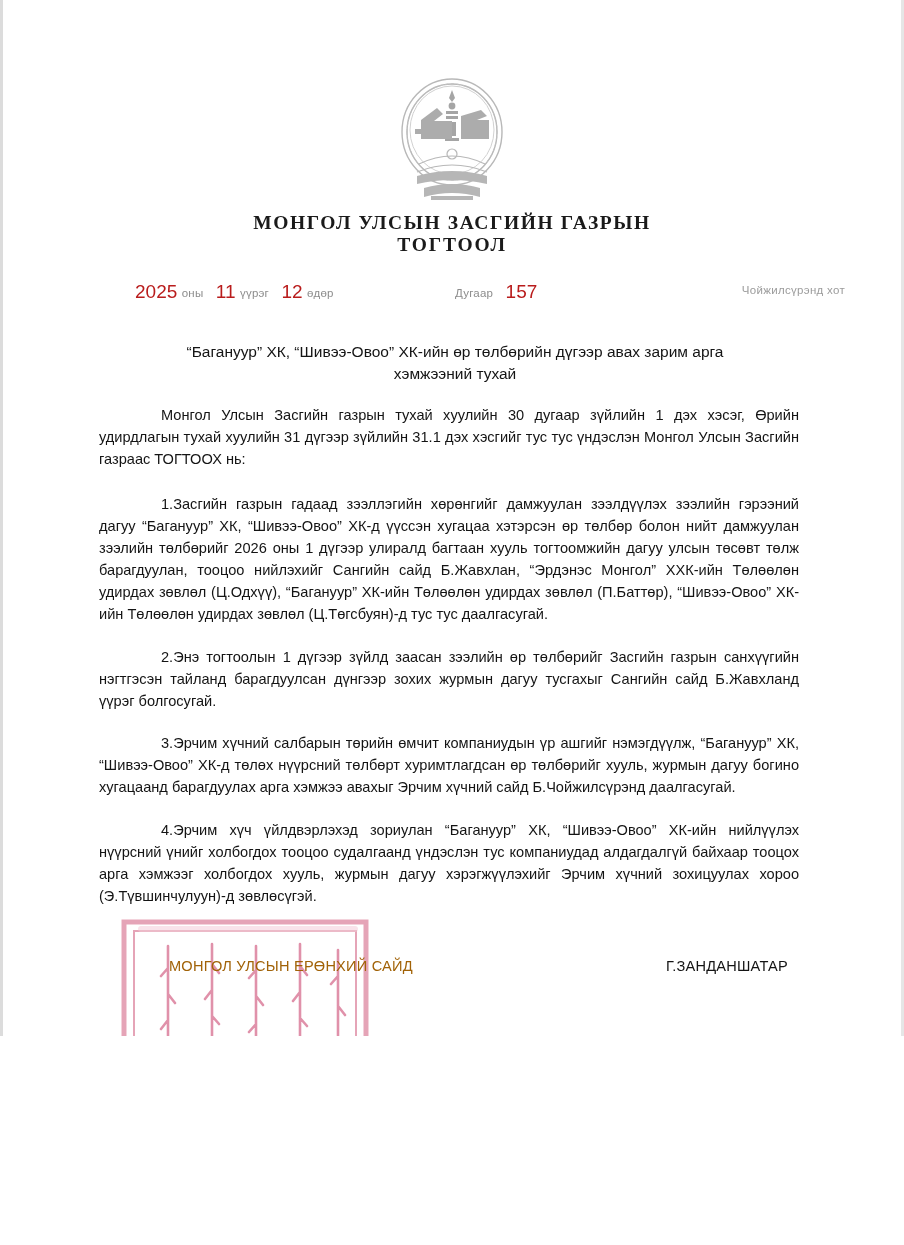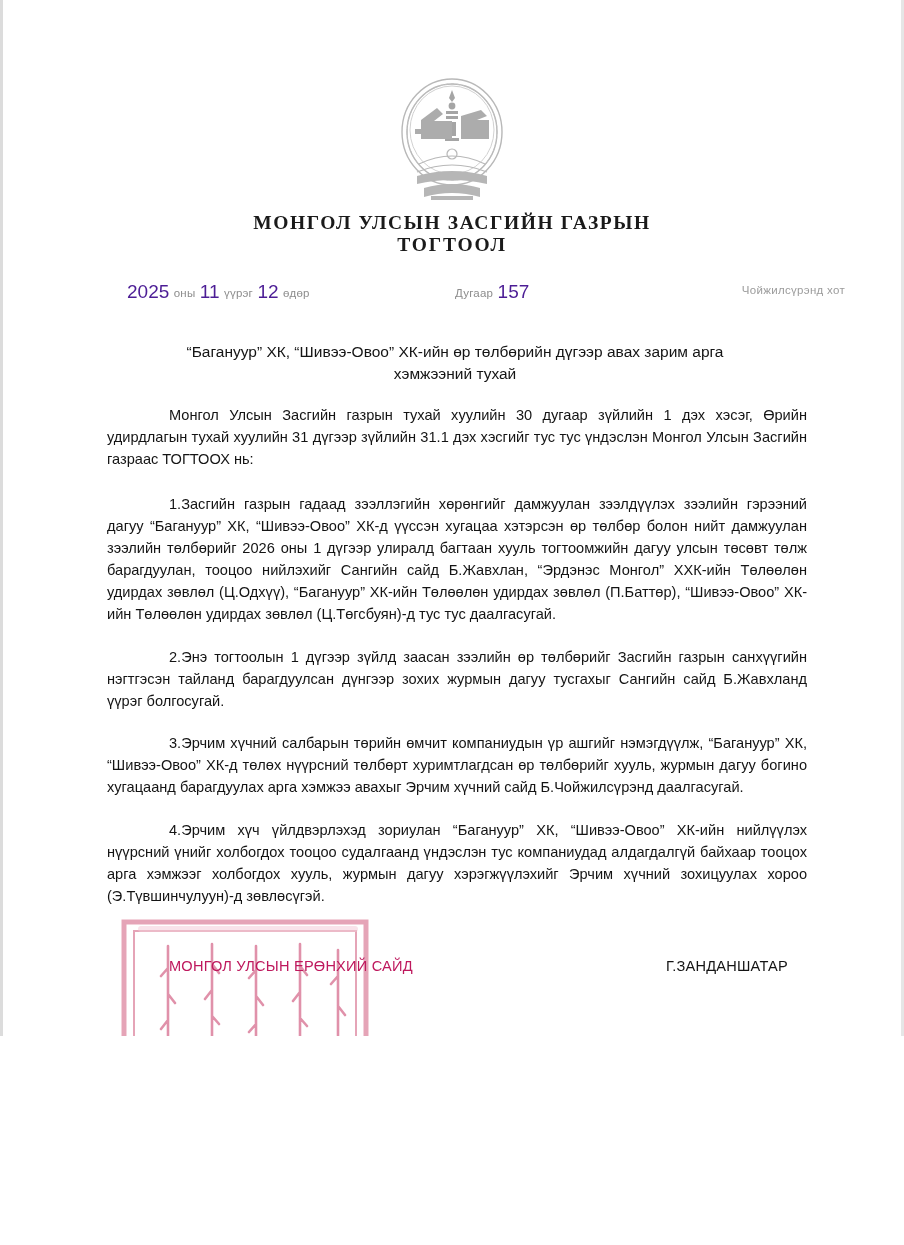--- a/index.html
+++ b/index.html
@@ -81,22 +81,23 @@
     right: 62px;
     top: 3px;
     white-space: nowrap;
     font-size: 11.5px;
     color: #9b9b9b;
     letter-spacing: .3px;
   }
   .big {
     font-size: 19px;
     font-weight: 400;
-    color: #4c1d95;
+    color: #b91c1c;
     vertical-align: -1px;
+    margin-left: 8px;
   }
   .small {
     font-size: 11.5px;
     color: #8c8c8c;
     letter-spacing: .2px;
   }
 
   
   .doc-title {
     position: absolute;
@@ -106,21 +107,21 @@
     text-align: center;
     font-size: 15.5px;
     line-height: 1.45;
     color: #141414;
   }
 
   
   .body-block {
     position: absolute;
     top: 404px;
-    left: 104px;
+    left: 96px;
     width: 700px;
   }
   .para {
     font-size: 14.6px;
     line-height: 1.52;
     color: #141414;
     text-align: justify;
     text-indent: 62px;
     margin: 0 0 17px 0;
     text-justify: inter-word;
@@ -140,21 +141,21 @@
   }
   .sig-row {
     position: relative;
     height: 84px;
   }
   .sig-role {
     position: absolute;
     left: 0;
     top: 0;
     font-size: 14.6px;
-    color: #be185d;
+    color: #a16207;
     letter-spacing: .2px;
     white-space: nowrap;
   }
   .sig-name {
     position: absolute;
     left: 497px;
     top: 0;
     font-size: 14.6px;
     color: #141414;
     letter-spacing: .2px;

